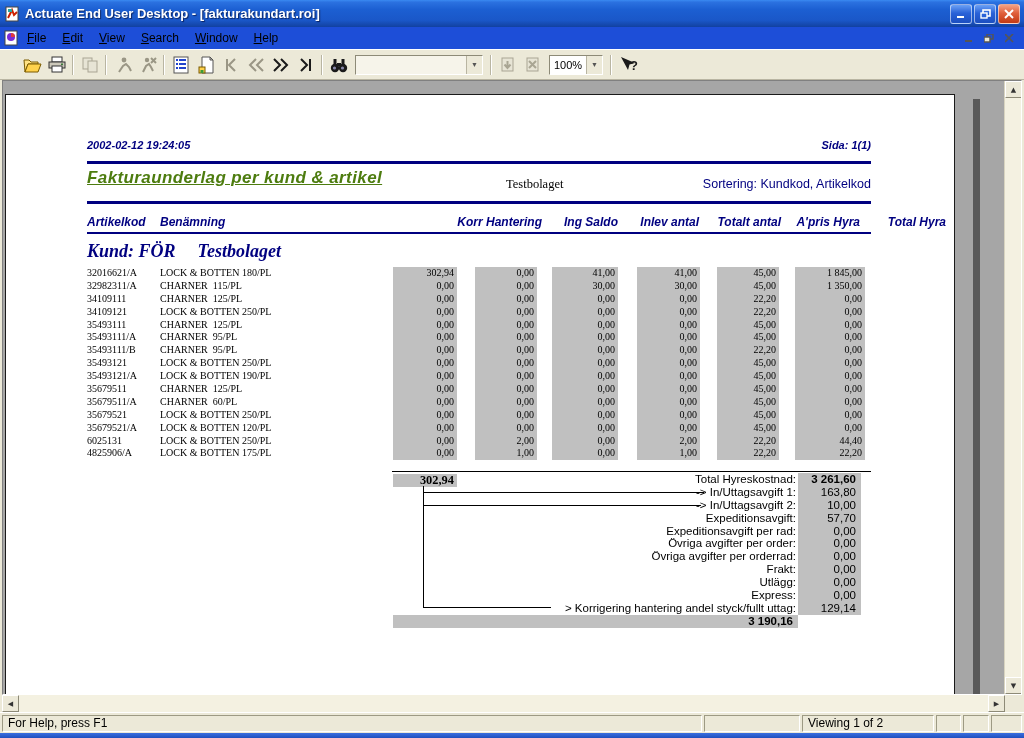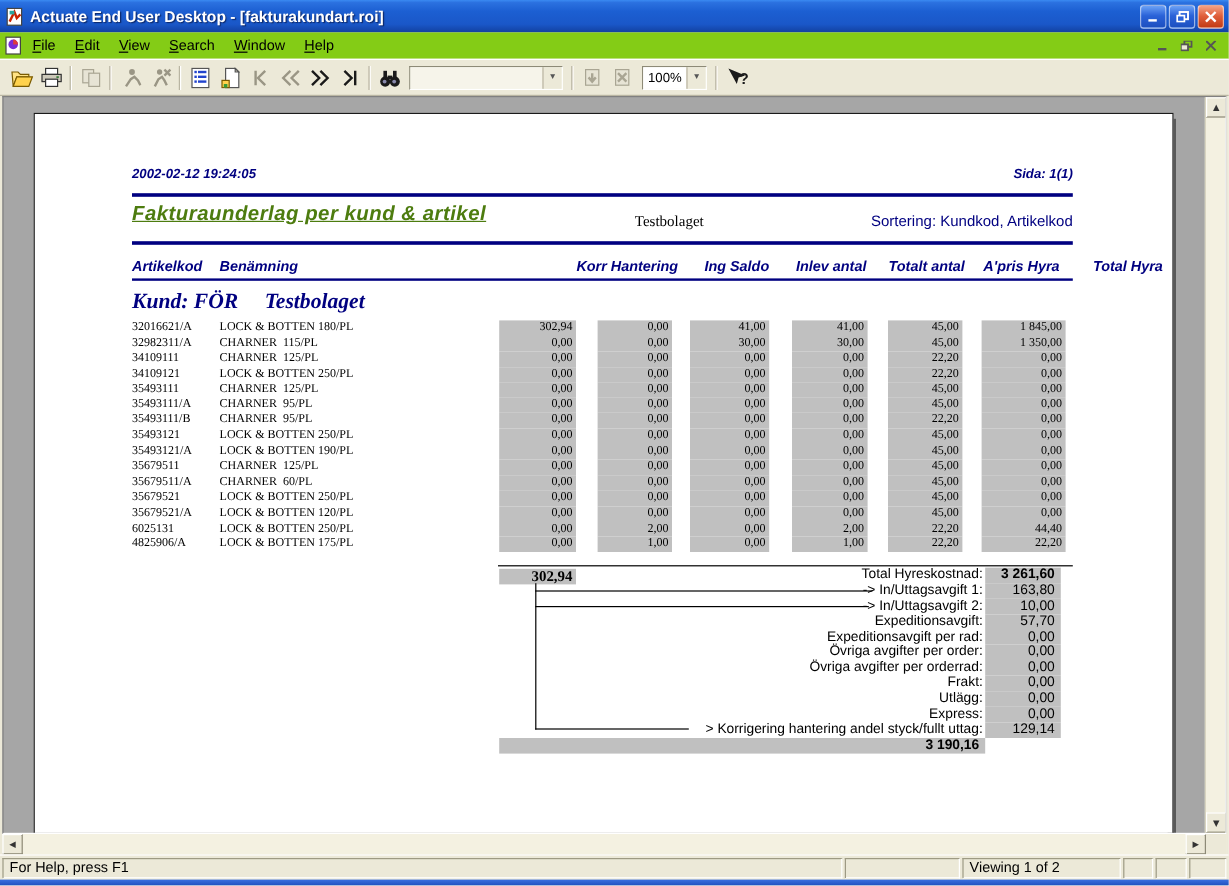--- a/index.html
+++ b/index.html
@@ -11,45 +11,45 @@
   .titlebar { height:27px; flex:0 0 27px; display:flex; align-items:center; padding:0 4px;
     background:linear-gradient(180deg,#3a8af2 0%,#2b71e0 8%,#1c5fd2 35%,#1a57c8 75%,#1241a0 100%); }
   .titlebar .title { flex:1; color:#fff; font-weight:bold; font-size:13px; margin-left:5px;
     text-shadow:1px 1px 1px rgba(0,0,30,.6); white-space:nowrap; }
   .tbbtn { width:22px; height:20px; margin-left:2px; border-radius:3px; border:1px solid rgba(255,255,255,.55);
     display:flex; align-items:center; justify-content:center; }
   .tbbtn.blue { background:linear-gradient(180deg,#6ba1f5 0%,#2a62d8 45%,#1c4fc0 100%); }
   .tbbtn.red  { background:linear-gradient(180deg,#f3a183 0%,#e0603c 45%,#c23a14 100%); }
 
   
-  .menubar { height:22px; flex:0 0 22px; background:#84cc16; display:flex; align-items:center; padding:0 3px; }
+  .menubar { height:22px; flex:0 0 22px; background:#1d4ed8; display:flex; align-items:center; padding:0 3px; }
   .menu-items { display:flex; flex:1; }
   .menu-item { font-size:12px; padding:2px 8px 3px 8px; color:#000; cursor:default; }
   .mdi-controls { display:flex; gap:4px; padding-right:4px; }
   .mdi-btn { width:16px; height:14px; display:flex; align-items:center; justify-content:center; }
 
   
   .toolbar { height:31px; flex:0 0 31px; background:#ece9d8; border-top:1px solid #ffffff;
-    border-bottom:1px solid #b9b5a2; display:flex; align-items:center; padding-left:5px; }
+    border-bottom:1px solid #b9b5a2; display:flex; align-items:center; padding-left:19px; }
   .tbtn { width:25px; height:24px; display:flex; align-items:center; justify-content:center; }
   .tsep { width:2px; height:20px; margin:0 3px; border-left:1px solid #b9b5a2; border-right:1px solid #ffffff; }
   .combo { height:20px; background:#f6f4ea; border:1px solid; border-color:#8d8a77 #fff #fff #8d8a77;
     display:flex; align-items:center; }
   .combo .cval { flex:1; font-size:11px; padding:0 4px; background:#fff; height:100%; line-height:18px; }
   .combo .carrow { width:16px; height:100%; background:#ece9d8; border-left:1px solid #b9b5a2;
     display:flex; align-items:center; justify-content:center; font-size:7px; color:#555; }
   .combo.disabled .cval { background:#f6f4ea; color:#999; }
   .searchbox { width:128px; margin:0 4px; }
   .zoombox { width:54px; margin:0 4px; }
 
   
   .client { flex:1; padding:0 2px; display:flex; min-height:0; }
   .viewer { position:relative; flex:1; background:#a6a6a6; overflow:hidden;
     border:1px solid; border-color:#808080 #ffffff #ffffff #808080; }
-  .page { position:absolute; left:25px; top:13px; width:950px; bottom:-2px; background:#fff;
+  .page { position:absolute; left:2px; top:13px; width:950px; bottom:-2px; background:#fff;
     border:1px solid #1a1a1a; }
   .page-shadow { position:absolute; left:970px; top:18px; width:7px; bottom:0; background:#595959; }
 
   
   .vscroll { position:absolute; right:0; top:0; bottom:0; width:17px; background:#f4f1e1; border-left:1px solid #d8d4c0; }
   .sbtn { width:17px; height:17px; background:#ece9d8; border:1px solid; border-color:#fff #8d8a77 #8d8a77 #fff;
     display:flex; align-items:center; justify-content:center; font-size:7px; color:#333;
     font-family:"DejaVu Sans",sans-serif; }
   .vscroll .down { position:absolute; bottom:0; }
 

